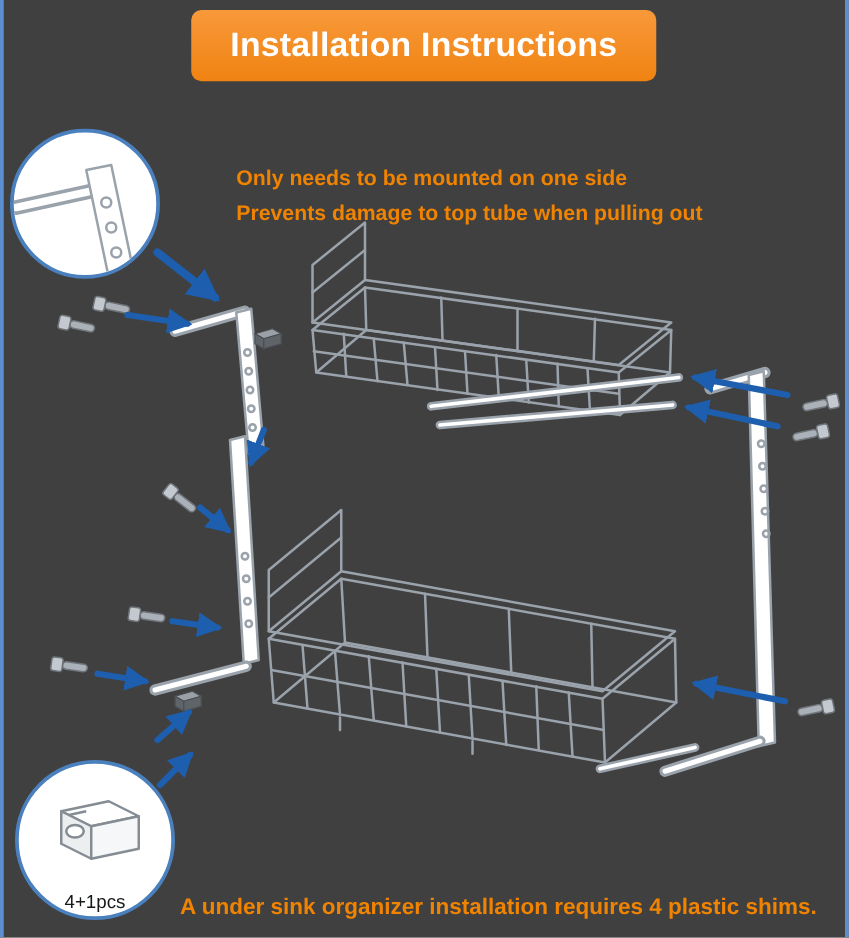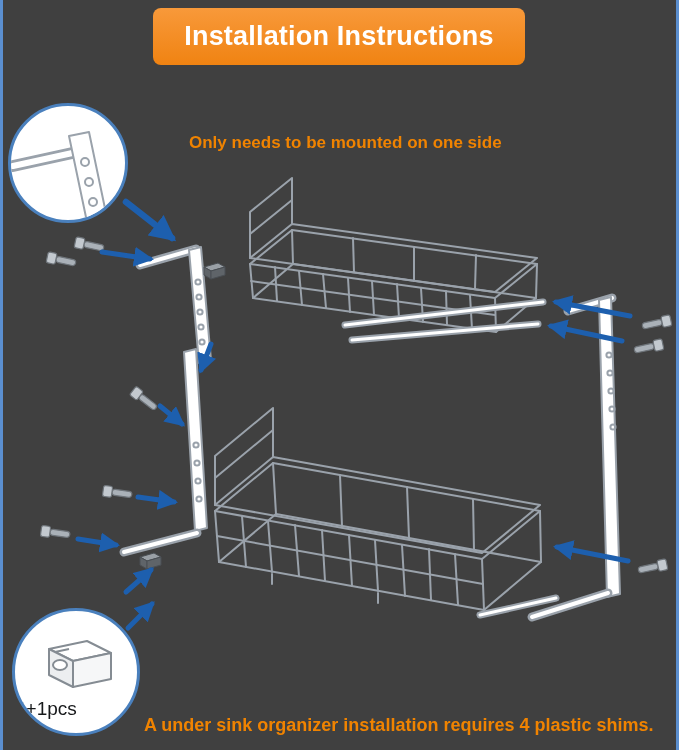--- a/index.html
+++ b/index.html
@@ -16,21 +16,21 @@
             display:flex; align-items:center; justify-content:center; }
   .banner span { color:#fff; font-size:27px; font-weight:bold; letter-spacing:.2px; }
 
   .diagram { position:absolute; left:0; top:0; }
 
   .callout { position:absolute; border:3px solid var(--circle-border-blue,#4a80bd); border-radius:50%;
              background:#fff; overflow:hidden; }
   .callout-top { left:8px; top:103px; width:120px; height:120px; }
   .callout-bottom { left:12px; top:608px; width:128px; height:128px; }
   .callout svg { position:absolute; left:0; top:0; }
-  .pcs { position:absolute; left:0; right:0; bottom:13px; font-size:19px; color:#16181a; }
+  .pcs { position:absolute; left:0; right:0; bottom:3px; text-align:center; font-size:15px; color:#16181a; }
 
   .note-top { position:absolute; left:156px; top:129px; color:var(--text-orange,#f08300);
               font-size:17px; font-weight:bold; line-height:28px;margin-left:33px; }
   .note-bottom { position:absolute; left:144px; top:671px; width:514px; color:var(--text-orange,#f08300);
                  font-size:18px; font-weight:bold; line-height:29px;margin-top:40px; }
 
   
   .wire { stroke:var(--wire-gray,#9aa2ab); fill:none; stroke-width:2; stroke-linecap:round; stroke-linejoin:round; }
   .wirefill { stroke:var(--wire-gray,#9aa2ab); fill:#fff; stroke-width:2; stroke-linejoin:round; }
   .tube-outer { stroke:var(--wire-gray,#9aa2ab); stroke-width:9; stroke-linecap:round; fill:none; }
@@ -172,20 +172,21 @@
       <path class="tube-inner" style="stroke-width:6" d="M2,60 L66,46"></path>
       <path class="wirefill" d="M58,30 L78,26 L96,112 L76,116 Z"></path>
       <circle class="wire" cx="74" cy="56" r="4"></circle>
       <circle class="wire" cx="78" cy="76" r="4"></circle>
       <circle class="wire" cx="82" cy="96" r="4"></circle>
     </svg>
   </div>
 
   <div class="note-top">
     <div>Only needs to be mounted on one side</div>
+    <div>Prevents damage to top tube when pulling out</div>
   </div>
 
   <div class="callout callout-bottom">
     <svg width="124" height="92" viewBox="0 0 124 92" style="top:10px; left:2px">
       <g stroke="#858c93" stroke-width="2" fill="#fff" stroke-linejoin="round">
         <path d="M32,28 L70,20 L94,32 L56,40 Z"></path>
         <path d="M32,28 L56,40 L56,66 L32,54 Z" fill="#eceef0"></path>
         <path d="M56,40 L94,32 L94,58 L56,66 Z" fill="#f6f7f8"></path>
         <ellipse cx="43" cy="44" rx="7" ry="5" fill="#fff"></ellipse>
         <path d="M38,31 L52,28" fill="none"></path>

